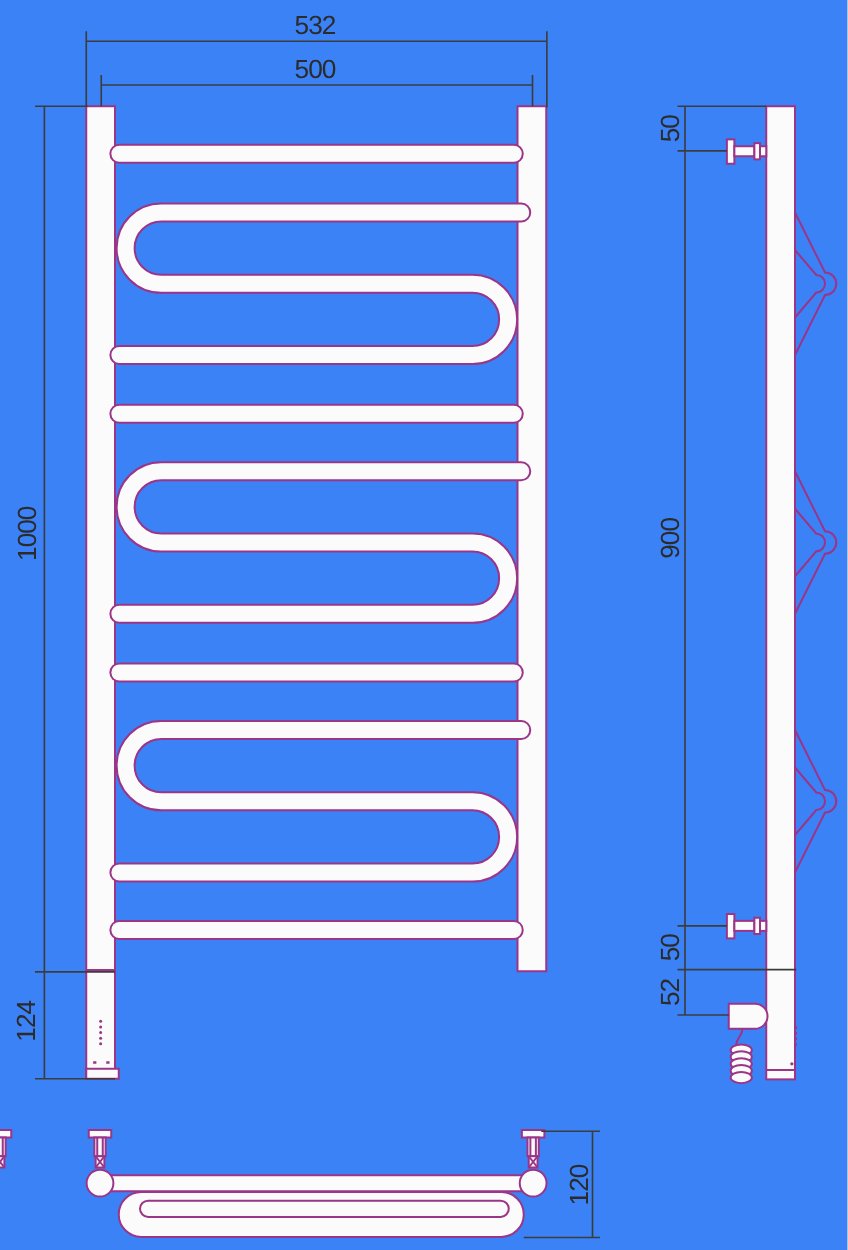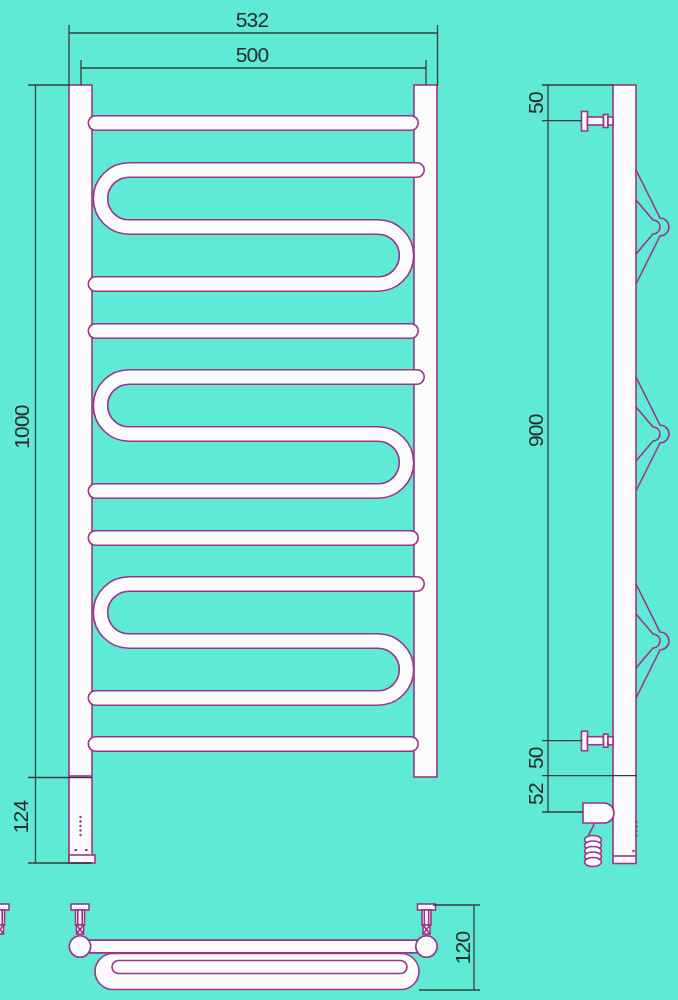--- a/index.html
+++ b/index.html
@@ -1,16 +1,16 @@
 <!DOCTYPE html>
 <html><head>
 <meta charset="utf-8">
 <style>
   html,body{margin:0;padding:0;background:#fcfbfc;}
-  #stage{position:relative;width:678px;height:1000px;background:#5eead4;overflow:hidden;
+  #stage{position:relative;width:678px;height:1000px;background:#3b82f6;overflow:hidden;
          font-family:"Liberation Sans",sans-serif;}
   svg{display:block}
   
   .mg{stroke:#9a3588;stroke-width:1.6;fill:none}
   .mgf{stroke:#9a3588;stroke-width:1.6;fill:#fcfbfc}
   .mgdot{fill:#9a3588;stroke:none}
   
   .tube-o{stroke:#9a3588;stroke-width:16;fill:none;stroke-linecap:round}
   .tube-i{stroke:#fcfbfc;stroke-width:12.8;fill:none;stroke-linecap:round}
   .tube2-o{stroke:#9a3588;stroke-width:14.4;fill:none;stroke-linecap:butt}

